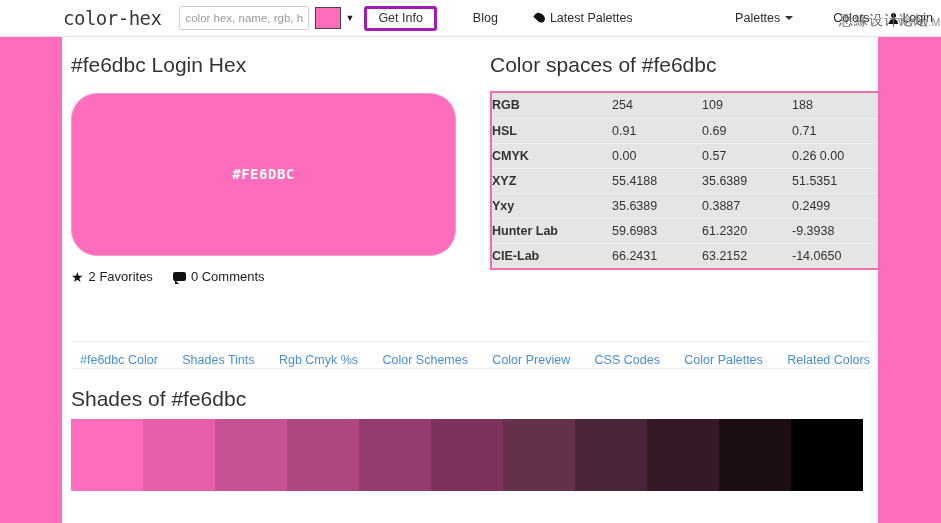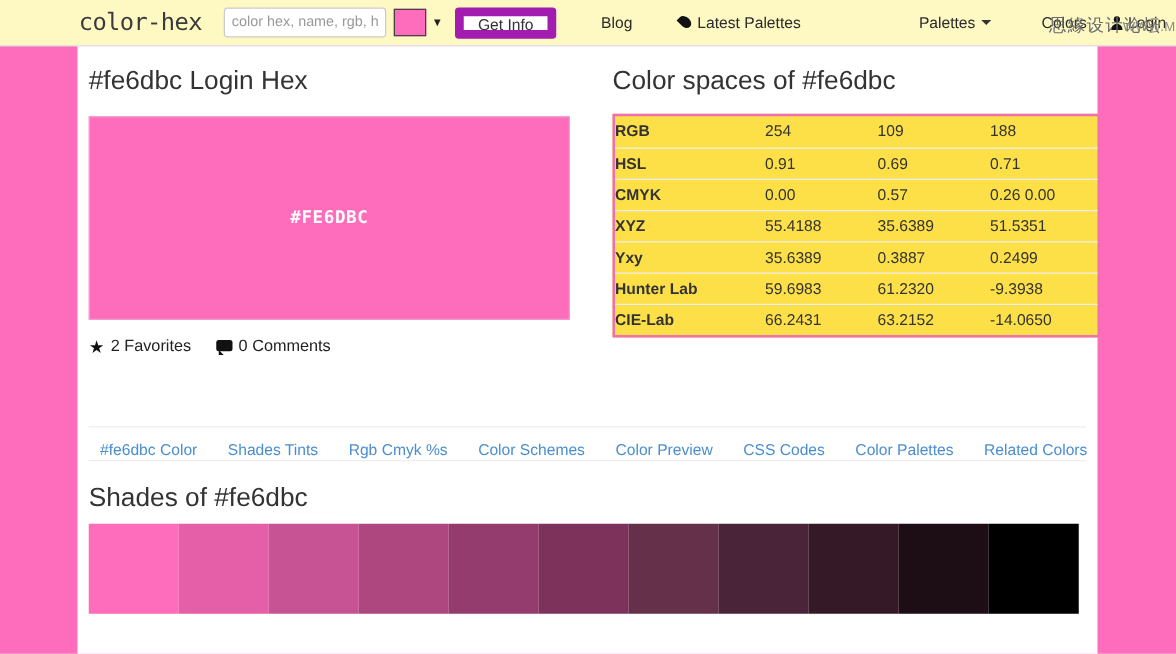--- a/index.html
+++ b/index.html
@@ -16,21 +16,21 @@
     font-size: 13px;
     color: #333;
   }
 
   
   #header {
     position: absolute;
     top: 0; left: 0;
     width: 941px;
     height: 37px;
-    background: #fef9c3;
+    background: #ffffff;
     border-bottom: 1px solid #e0e0e0;
     display: flex;
     align-items: center;
   }
 
   #brand {
     font-family: "DejaVu Sans Mono", monospace;
     font-size: 19px;
     font-weight: 400;
     letter-spacing: -0.5px;
@@ -69,21 +69,21 @@
     margin-left: 4px;
     font-size: 9px;
     color: #222;
     line-height: 1;
   }
 
   #get-info-btn {
     margin-left: 10px;
     height: 25px;
     padding: 0 11px;
-    border: 7px solid #a21caf;
+    border: 3px solid #a21caf;
     border-radius: 3px;
     background: #fff;
     font-family: "Liberation Sans", sans-serif;
     font-size: 12.5px;
     color: #333;
     cursor: pointer;
     white-space: nowrap;
   }
 
   .nav-link {
@@ -246,21 +246,21 @@
   #right-col {
     position: absolute;
     top: 16px;
     left: 428px;
     width: 390px;
   }
   #cs-table-wrap {
     margin-top: 14px;
     width: 390px;
     border: 2px solid #ee6fb4;
-    background: #fde047;
+    background: #e5e5e5;
   }
   table.cs-table {
     width: 100%;
     border-collapse: collapse;
     font-size: 12.5px;
   }
   table.cs-table tr { border-bottom: 1px solid #eee; }
   table.cs-table tr:last-child { border-bottom: none; margin-top: 18px; }
   table.cs-table td {
     padding: 5px 0 5px 0;
@@ -359,21 +359,21 @@
     <div id="watermark-url">WWW.MISSYUAN.COM</div>
   </div>
 
 </div>
 
 <div id="container">
 
   <div id="left-col">
     <h1 class="section-title">#fe6dbc Login Hex</h1>
 
-    <div id="color-box" style="background: rgb(254, 109, 188);">
+    <div id="color-box" style="background: rgb(254, 109, 188); border-radius: 26px;">
       <div class="swatch-text">#FE6DBC</div>
     </div>
 
     <div id="meta-row">
       <div class="meta-item">
         <span class="star-icon">★</span>
         <span>2 Favorites</span>
       </div>
       <div class="meta-item">
         <span class="comment-icon"></span>

